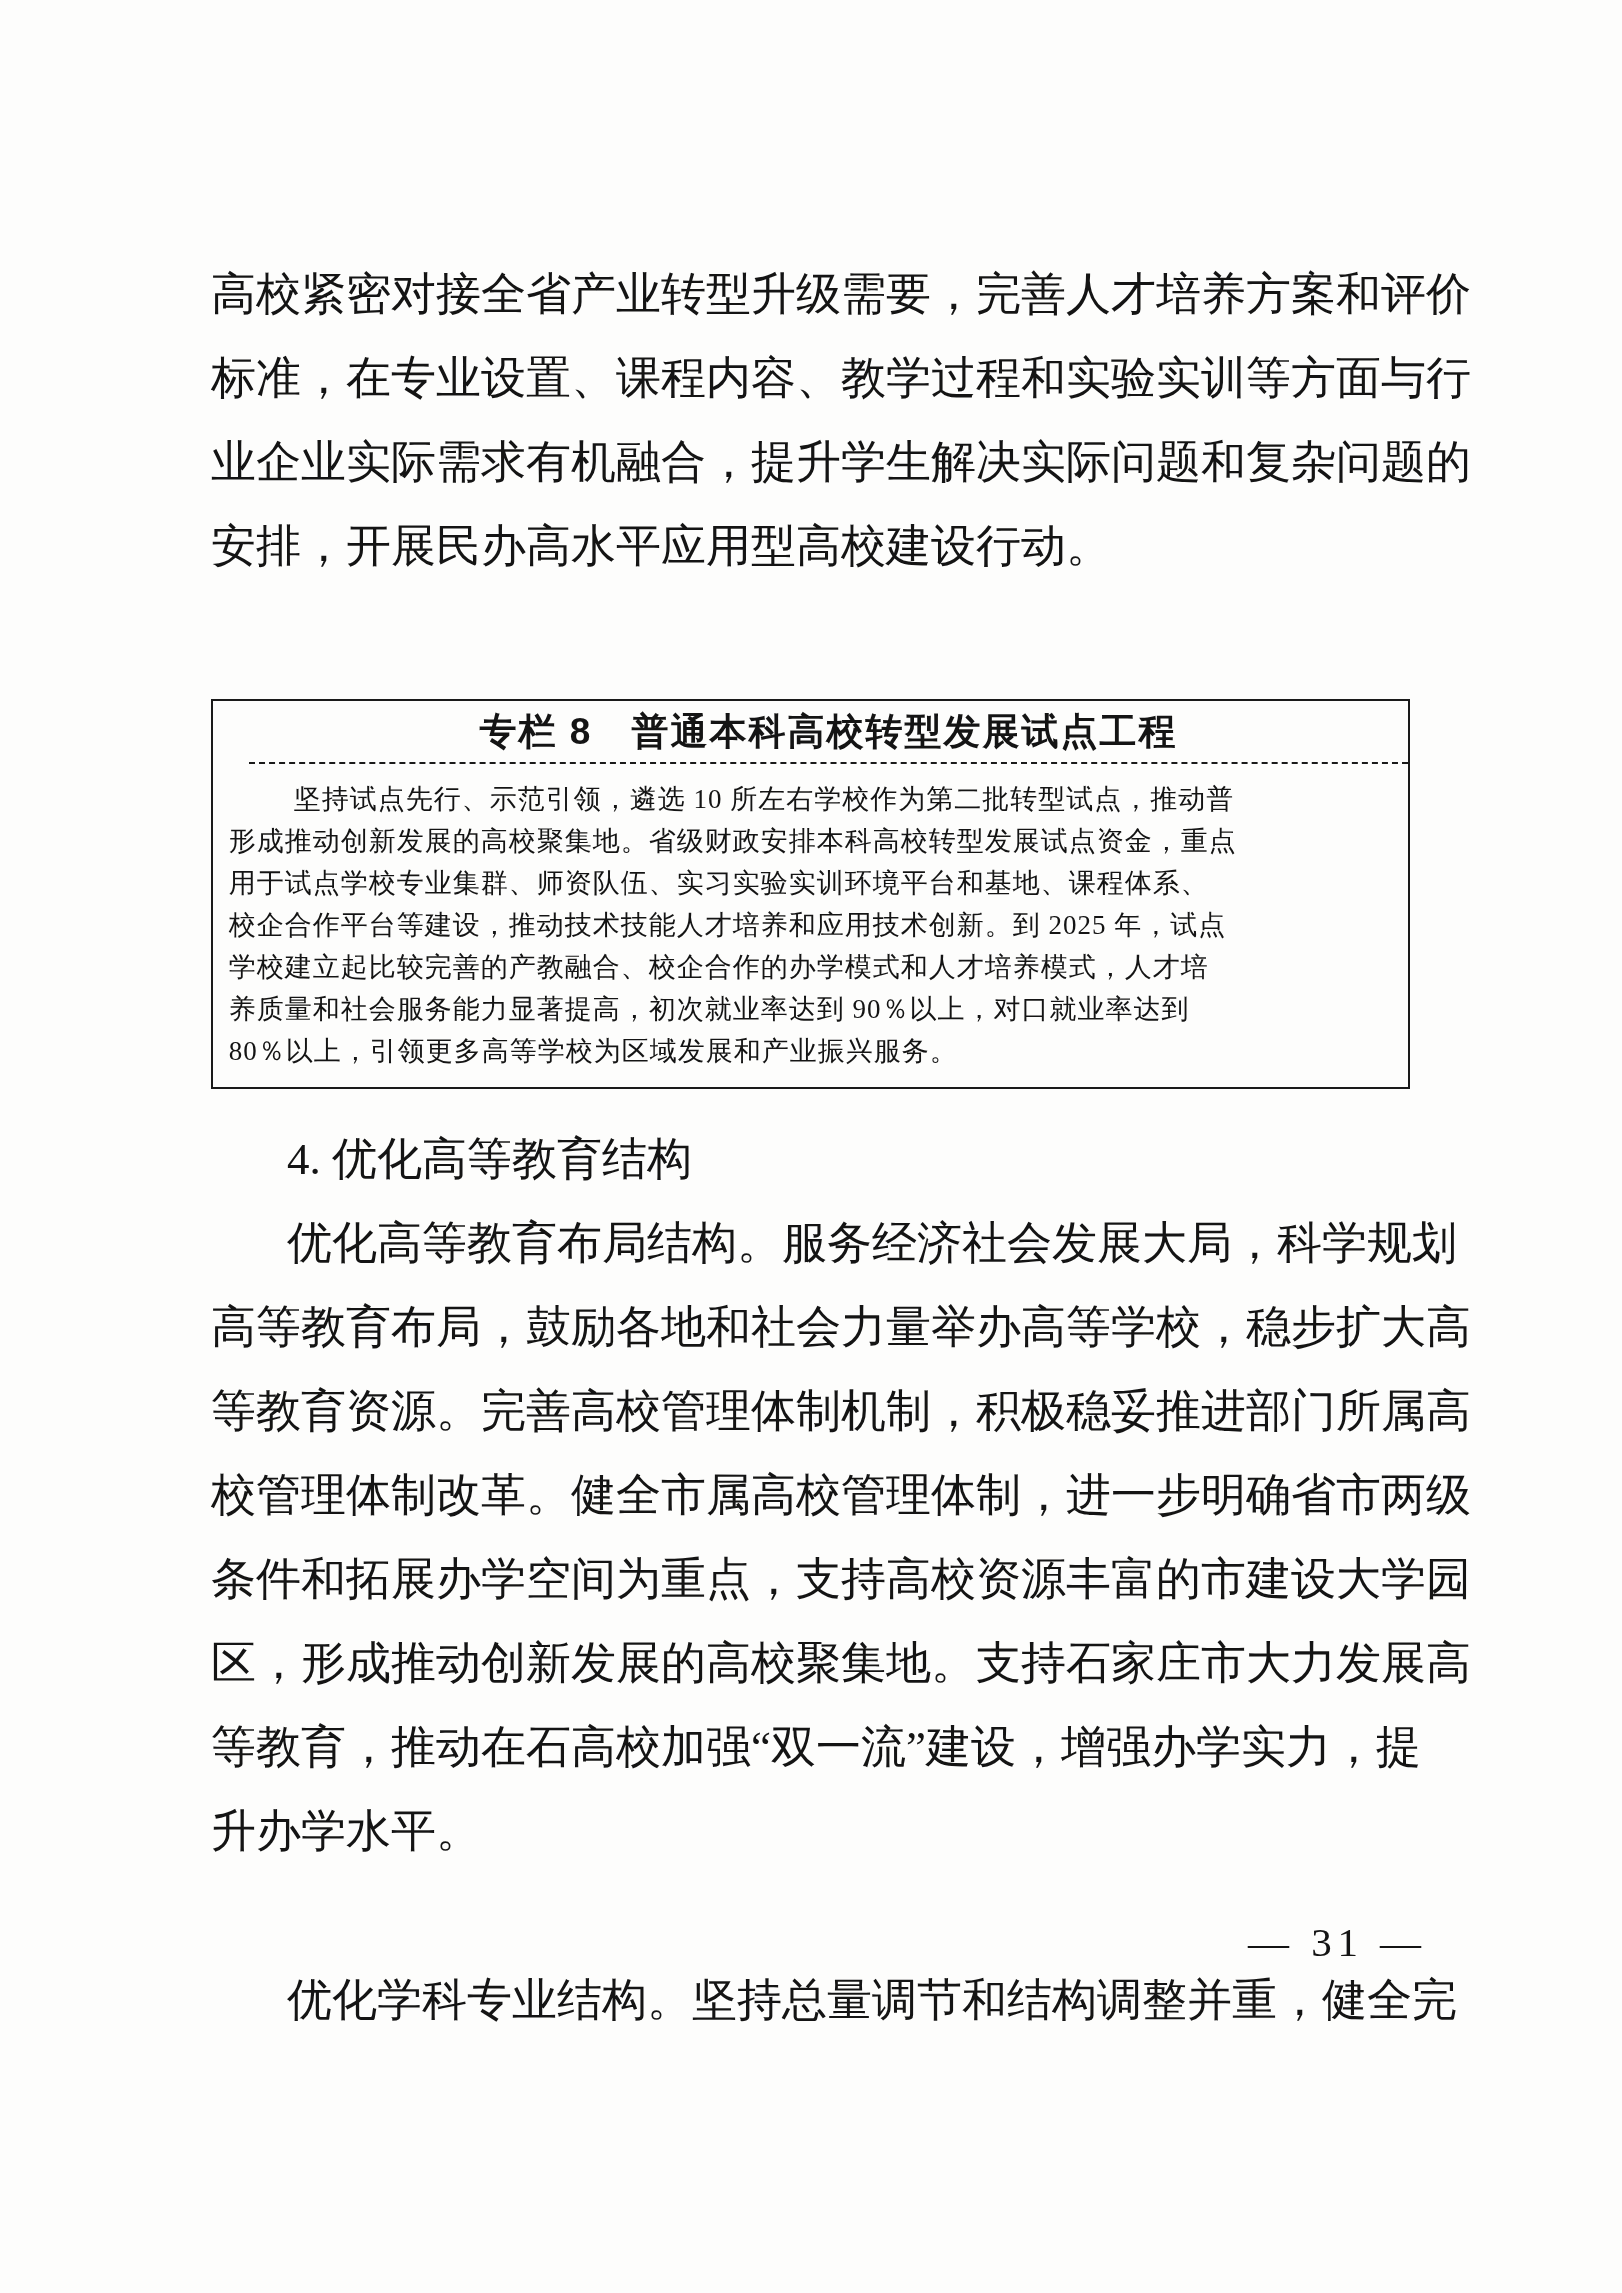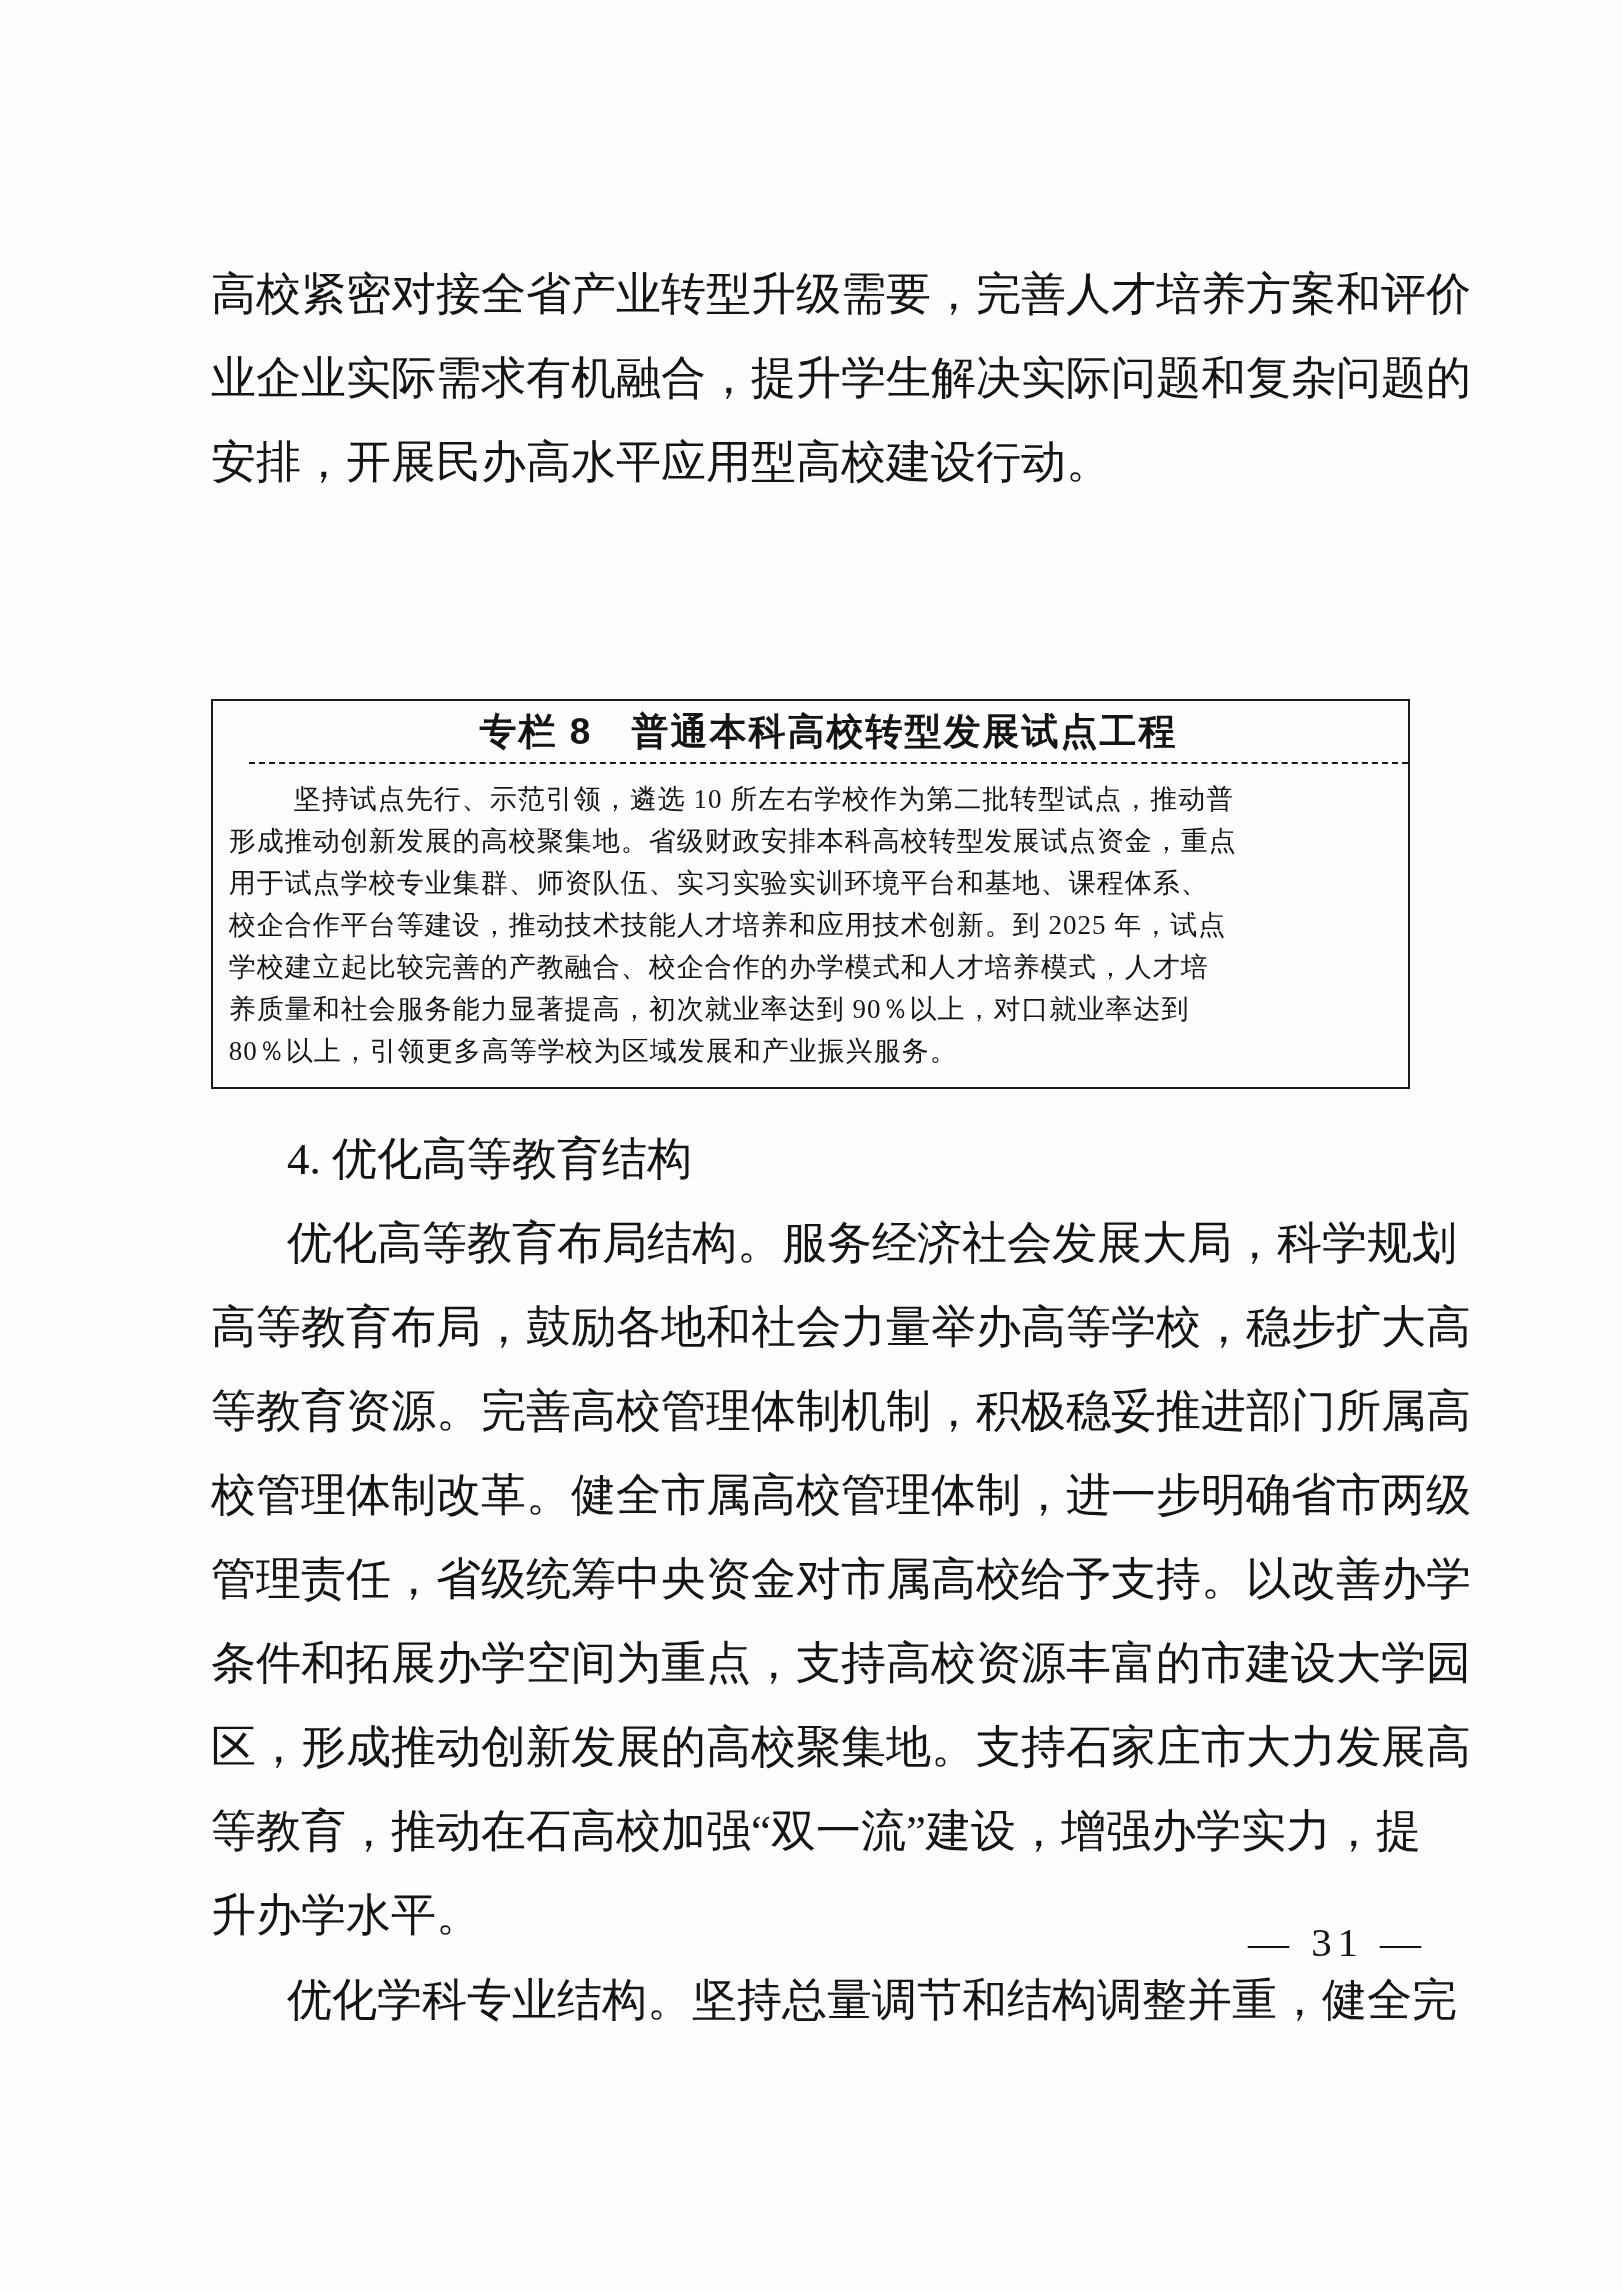--- a/index.html
+++ b/index.html
@@ -76,20 +76,21 @@
     white-space: nowrap;
   }
 </style>
 </head>
 <body>
 
 <div class="page">
 
   <div class="textblock p1">
     <div class="line">高校紧密对接全省产业转型升级需要，完善人才培养方案和评价</div>
+    <div class="line">标准，在专业设置、课程内容、教学过程和实验实训等方面与行</div>
     <div class="line">业企业实际需求有机融合，提升学生解决实际问题和复杂问题的</div>
     <div class="line">安排，开展民办高水平应用型高校建设行动。</div>
   </div>
 
   <div class="column-box">
     <div class="box-header">专栏 8　普通本科高校转型发展试点工程</div>
     <div class="box-body">
       <div class="line indent-sm">坚持试点先行、示范引领，遴选 10 所左右学校作为第二批转型试点，推动普</div>
       <div class="line">形成推动创新发展的高校聚集地。省级财政安排本科高校转型发展试点资金，重点</div>
       <div class="line">用于试点学校专业集群、师资队伍、实习实验实训环境平台和基地、课程体系、</div>
@@ -102,21 +103,20 @@
 
   <div class="textblock heading">
     <div class="line indent">4. 优化高等教育结构</div>
   </div>
 
   <div class="textblock p2">
     <div class="line indent">优化高等教育布局结构。服务经济社会发展大局，科学规划</div>
     <div class="line">高等教育布局，鼓励各地和社会力量举办高等学校，稳步扩大高</div>
     <div class="line">等教育资源。完善高校管理体制机制，积极稳妥推进部门所属高</div>
     <div class="line">校管理体制改革。健全市属高校管理体制，进一步明确省市两级</div>
-    <div class="line">管理责任，省级统筹中央资金对市属高校给予支持。以改善办学</div>
     <div class="line">条件和拓展办学空间为重点，支持高校资源丰富的市建设大学园</div>
     <div class="line">区，形成推动创新发展的高校聚集地。支持石家庄市大力发展高</div>
     <div class="line">等教育，推动在石高校加强“双一流”建设，增强办学实力，提</div>
     <div class="line">升办学水平。</div>
   </div>
 
   <div class="textblock p3">
     <div class="line indent">优化学科专业结构。坚持总量调节和结构调整并重，健全完</div>
   </div>
 

